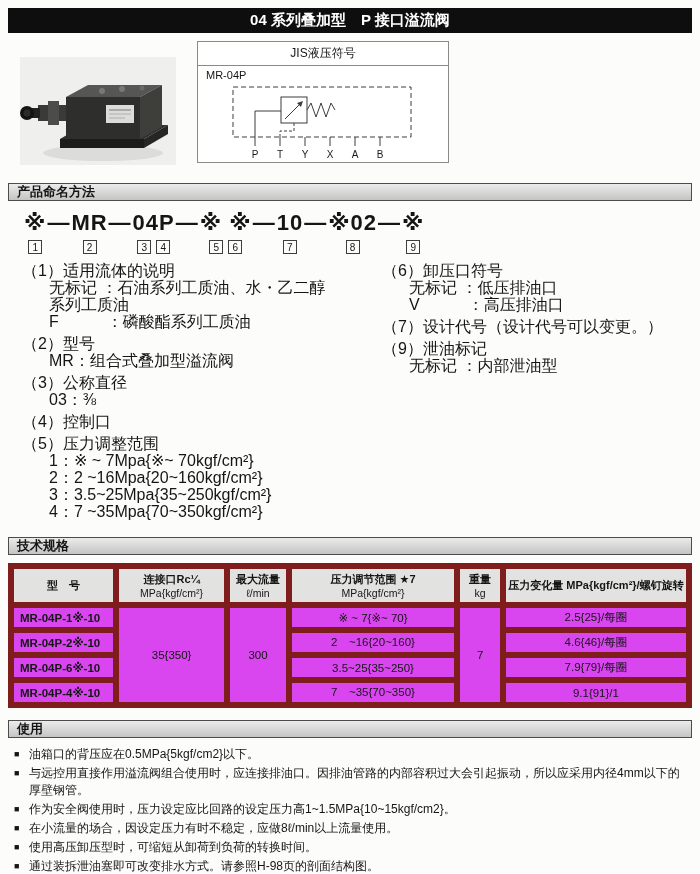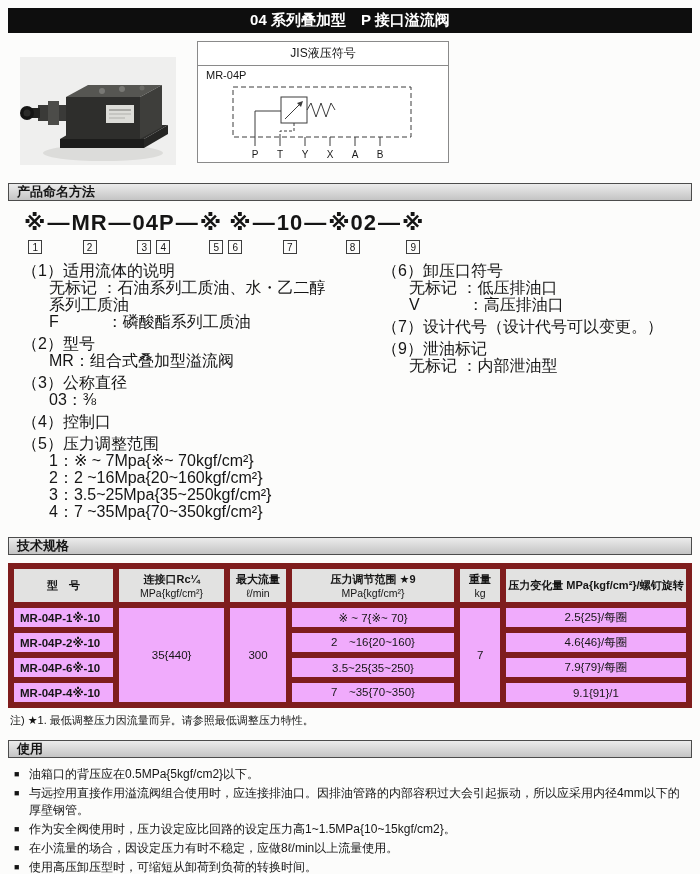--- a/index.html
+++ b/index.html
@@ -45,21 +45,21 @@
 
   .desc { display: flex; margin-top: 8px; font-size: 16px; line-height: 17px; gap: 36px; }
   .desc .col { width: 50%; padding-left: 14px; }
   .item { margin-bottom: 5px; }
   .item-line { padding-left: 27px; }
 
   table { border-collapse: collapse; width: 684px; margin-top: 8px; font-size: 11.5px; }
   th, td { border: 6px solid #7f1d1d; text-align: center; padding: 2px 3px; }
   thead th { background: #e2e2e1; font-size: 11px; font-weight: bold; padding: 3px 2px; }
   .th-sub { font-weight: normal; font-size: 10.5px; }
-  tbody td { height: 23px; background: #f0abfc; margin-left: 41px; }
+  tbody td { height: 23px; background: #d946ef; margin-left: 41px; }
   td.model { text-align: left; font-weight: bold; padding-left: 6px; }
 
   .note { font-size: 11px; margin-top: 5px; padding-left: 2px; }
 
   .usage-list { margin-top: 8px; list-style: none; font-size: 12px; line-height: 17px; padding: 0 4px 0 6px; }
   .usage-list li { display: flex; margin-bottom: 2px; }
   .bullet { width: 15px; flex: none; font-size: 9px; line-height: 17px; }
   .bullet-text { flex: 1; }
 </style>
 </head>
@@ -249,37 +249,37 @@
           </th>
         <th>
             <div>连接口Rc¼</div>
             <div class="th-sub">MPa{kgf/cm²}</div>
           </th>
         <th>
             <div>最大流量</div>
             <div class="th-sub">ℓ/min</div>
           </th>
         <th>
-            <div>压力调节范围 ★9</div>
+            <div>压力调节范围 ★7</div>
             <div class="th-sub">MPa{kgf/cm²}</div>
           </th>
         <th>
             <div>重量</div>
             <div class="th-sub">kg</div>
           </th>
         <th>
             <div>压力变化量 MPa{kgf/cm²}/螺钉旋转</div>
             <div class="th-sub"></div>
           </th>
       </tr>
     </thead>
     <tbody>
       <tr>
         <td class="model">MR-04P-1※-10</td>
-        <td rowspan="4">35{440}</td>
+        <td rowspan="4">35{350}</td>
         <td rowspan="4">300</td>
         <td>※ ~ 7{※~ 70}</td>
         <td rowspan="4">7</td>
         <td>2.5{25}/每圈</td>
       </tr>
       <tr>
         <td class="model">MR-04P-2※-10</td>
         <td>2　~16{20~160}</td>
         <td>4.6{46}/每圈</td>
       </tr>
@@ -289,21 +289,20 @@
         <td>7.9{79}/每圈</td>
       </tr>
       <tr>
         <td class="model">MR-04P-4※-10</td>
         <td>7　~35{70~350}</td>
         <td>9.1{91}/1</td>
       </tr>
     </tbody>
   </table>
 
-  <div class="note">注) ★1. 最低调整压力因流量而异。请参照最低调整压力特性。</div>
 
   <div class="section-bar">
     <span>使用</span>
   </div>
 
   <ul class="usage-list">
     <li>
         <span class="bullet">■</span>
         <span class="bullet-text">油箱口的背压应在0.5MPa{5kgf/cm2}以下。</span>
       </li>

